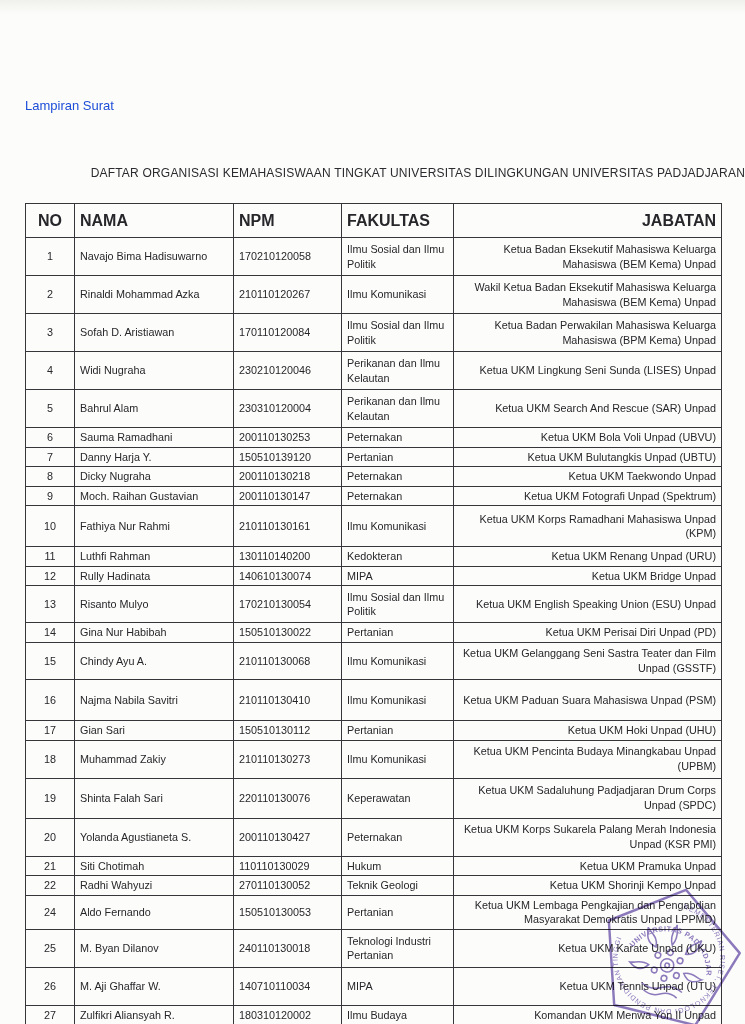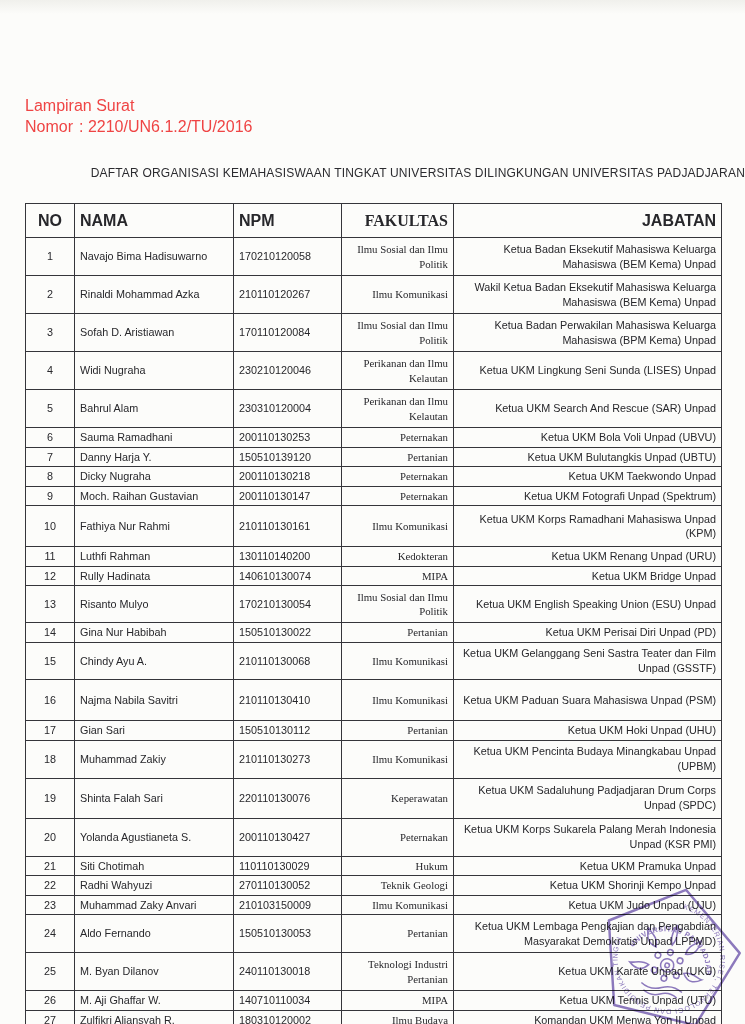--- a/index.html
+++ b/index.html
@@ -22,21 +22,21 @@
     background:linear-gradient(180deg,#f0f0ec,rgba(252,252,250,0));
     pointer-events:none;
   }
   .scan-streak{
     position:absolute;left:0;top:28px;width:100%;height:4px;
     background:linear-gradient(90deg,#d9d9d4,#ececе8 35%,#f5f5f1 70%,#f9f9f6);
     opacity:.55;
   }
   .letter-head{
     position:absolute;left:25px;top:95px;
-    font-size:16px;line-height:21px;color:#ef4444;
+    font-size:13px;line-height:21px;color:#1d4ed8;
   }
   .meta-row{display:flex;}
   .meta-label{width:54px;display:inline-block;}
   .doc-title{
     position:absolute;left:0;right:0;top:166px;
     text-align:right;
     font-size:12px;letter-spacing:.2px;color:#2b2b2f;
   }
   table{
     position:absolute;left:25px;top:203px;
@@ -50,21 +50,21 @@
     vertical-align:middle;
     font-size:10.8px;line-height:1.35;
     color:#27272b;
     overflow:hidden;
   }
   thead tr{height:34px;}
   th{font-weight:700;font-size:16px;text-align:center;}
   .col-no{width:38px;text-align:center;}
   .col-nama{width:148px;text-align:left;}
   .col-npm{width:97px;text-align:left;}
-  .col-fakultas{width:101px;text-align:right;font-family:Liberation Serif, serif;}
+  .col-fakultas{width:101px;text-align:left;}
   .col-jabatan{text-align:right;}
   
   tbody tr{height:17px;}
   tbody tr:nth-child(-n+5){height:38px;}
   tbody tr:nth-child(10){height:41px;}
   tbody tr:nth-child(13){height:37px;}
   tbody tr:nth-child(15){height:37px;}
   tbody tr:nth-child(16){height:41px;}
   tbody tr:nth-child(18){height:38px;}
   tbody tr:nth-child(19){height:40px;}
@@ -80,24 +80,20 @@
 </style>
 </head>
 <body>
 
 <div class="page">
 
   <div class="scan-streak"></div>
 
   <div class="letter-head">
     <div>Lampiran Surat</div>
-    <div class="meta-row">
-      <span class="meta-label">Nomor</span>
-      <span>: 2210/UN6.1.2/TU/2016</span>
-    </div>
   </div>
 
   <div class="doc-title">DAFTAR ORGANISASI KEMAHASISWAAN TINGKAT UNIVERSITAS DILINGKUNGAN UNIVERSITAS PADJADJARAN</div>
 
   <table>
     <thead>
       <tr>
           <th class="col-no">NO</th>
           <th class="col-nama">NAMA</th>
           <th class="col-npm">NPM</th>
@@ -252,27 +248,20 @@
           <td class="col-npm">110110130029</td>
           <td class="col-fakultas">Hukum</td>
           <td class="col-jabatan">Ketua UKM Pramuka Unpad</td>
         </tr>
         <tr>
           <td class="col-no">22</td>
           <td class="col-nama">Radhi Wahyuzi</td>
           <td class="col-npm">270110130052</td>
           <td class="col-fakultas">Teknik Geologi</td>
           <td class="col-jabatan">Ketua UKM Shorinji Kempo Unpad</td>
-        </tr>
-        <tr>
-          <td class="col-no">23</td>
-          <td class="col-nama">Muhammad Zaky Anvari</td>
-          <td class="col-npm">210103150009</td>
-          <td class="col-fakultas">Ilmu Komunikasi</td>
-          <td class="col-jabatan">Ketua UKM Judo Unpad (UJU)</td>
         </tr>
         <tr>
           <td class="col-no">24</td>
           <td class="col-nama">Aldo Fernando</td>
           <td class="col-npm">150510130053</td>
           <td class="col-fakultas">Pertanian</td>
           <td class="col-jabatan">Ketua UKM Lembaga Pengkajian dan Pengabdian Masyarakat Demokratis Unpad LPPMD)</td>
         </tr>
         <tr>
           <td class="col-no">25</td>

